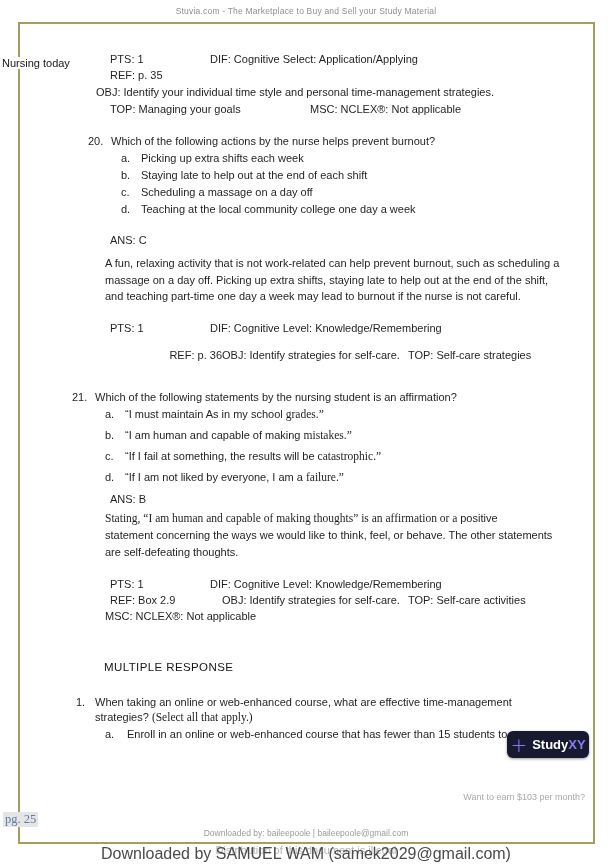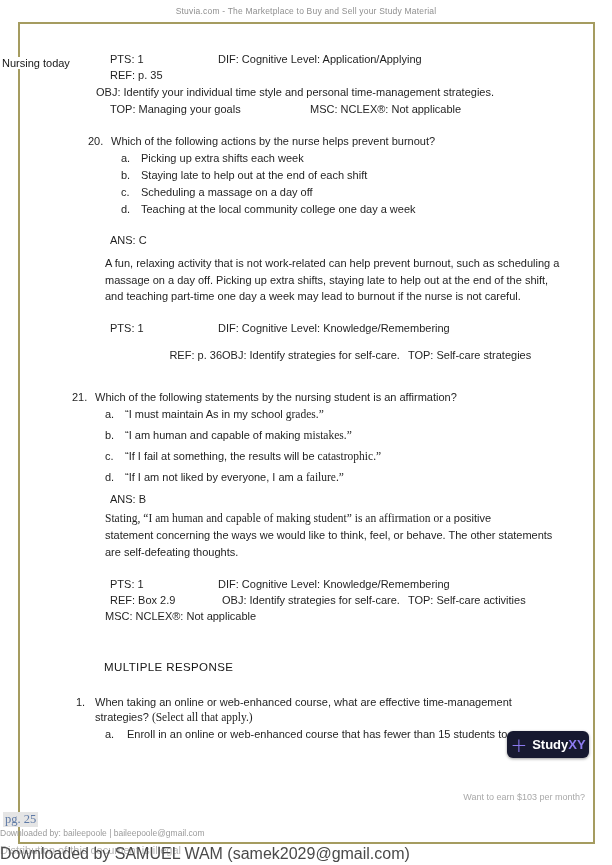--- a/index.html
+++ b/index.html
@@ -15,21 +15,21 @@
   }
   .page-border{
     left:18px;top:22px;width:573px;height:818px;
     border:2px solid #a59c60;background:transparent;pointer-events:none;
   }
   .chapter-label{left:2px;top:36px;font-size:11px;color:#161616;background:#fff;padding-right:2px;margin-top:21px;}
   
   .meta-block{line-height:15px;}
   .meta-row{display:flex;white-space:nowrap;margin-bottom:1px;}
   .indent{padding-left:14px;}
-  .w100{display:inline-block;width:108px;}
+  .w100{display:inline-block;width:100px;}
   .w112{display:inline-block;width:112px;}
   .w200{display:inline-block;width:200px;}
   .ml8{margin-left:8px;}
   
   .q-line{display:flex;line-height:14px;}
   .q-num{width:23px;flex:none;}
   .q-text{flex:1;}
   .opts{margin-left:33px;margin-top:4px;}
   .opt-row{display:flex;line-height:13px;margin-bottom:4px;white-space:nowrap;}
   .opt-row.wide{margin-bottom:8px;}
@@ -48,39 +48,39 @@
     color:#8b79ef;font-size:20px;font-weight:300;line-height:20px;margin-right:5px;
     font-family:"DejaVu Sans",sans-serif;
   }
   .studyxy .b-study{color:#ffffff;font-weight:bold;font-size:13px;}
   .studyxy .b-xy{color:#8d7bf0;font-weight:bold;font-size:13px;}
   .earn-banner{right:27px;top:792px;font-size:9px;color:#a9a9a9;cursor:pointer;}
   .page-number{
     left:3px;top:812px;font-family:"Liberation Serif","DejaVu Serif",serif;
     font-size:12.5px;color:#5f7aa6;background:#e5e5e5;padding:0 2px;
   }
-  .footer-line{left:0;width:612px;}
+  .footer-line{left:0;width:612px;text-align:center;}
   .footer-1{top:828px;font-size:8.5px;color:#9a9a9a;}
   .footer-2{top:844px;font-size:11px;color:#b5b5b5;}
   .footer-3{top:845px;font-size:16px;color:#4a4a4a;}
   .clip{overflow:hidden;}
 </style>
 </head>
 <body>
 
 <div class="abs site-header">Stuvia.com - The Marketplace to Buy and Sell your Study Material</div>
 
 <div class="abs page-border"></div>
 
 <div class="abs chapter-label">Nursing today</div>
 
 <div class="abs meta-block" style="left:96px;top:52px;">
   <div class="meta-row indent">
     <span class="w100">PTS: 1</span>
-    <span>DIF: Cognitive Level: Application/Applying</span>
+    <span>DIF: Cognitive Select: Application/Applying</span>
   </div>
   <div class="meta-row indent">
     <span>REF: p. 35</span>
   </div>
   <div class="meta-row" style="margin-top:2px;">
     <span>OBJ: Identify your individual time style and personal time-management strategies.</span>
   </div>
   <div class="meta-row indent" style="margin-top:2px;">
     <span class="w200">TOP: Managing your goals</span>
     <span>MSC: NCLEX®: Not applicable</span>
@@ -153,21 +153,21 @@
     <div class="opt-row wide">
       <span class="opt-letter">d.</span>
       <span><span>“If I am not liked by everyone, I am a </span><span class="serif">failure.”</span></span>
     </div>
   </div>
 </div>
 
 <div class="abs" style="left:110px;top:493px;">ANS: B</div>
 
 <div class="abs rationale" style="left:105px;top:510px;line-height:17px;">
-  <div><span class="rationale-serif">Stating, “I am human and capable of making student” is an affirmation or a </span><span>positive</span></div>
+  <div><span class="rationale-serif">Stating, “I am human and capable of making thoughts” is an affirmation or a </span><span>positive</span></div>
   <div>statement concerning the ways we would like to think, feel, or behave. The other statements</div>
   <div>are self-defeating thoughts.</div>
 </div>
 
 <div class="abs meta-block" style="left:110px;top:577px;">
   <div class="meta-row">
     <span class="w100">PTS: 1</span>
     <span>DIF: Cognitive Level: Knowledge/Remembering</span>
   </div>
   <div class="meta-row">

